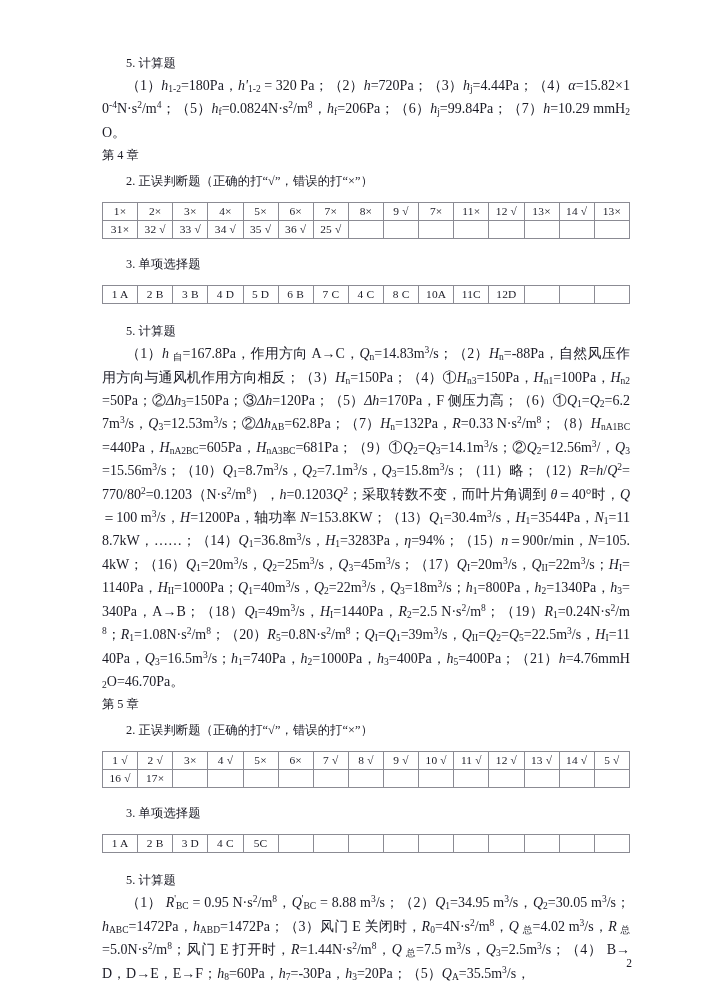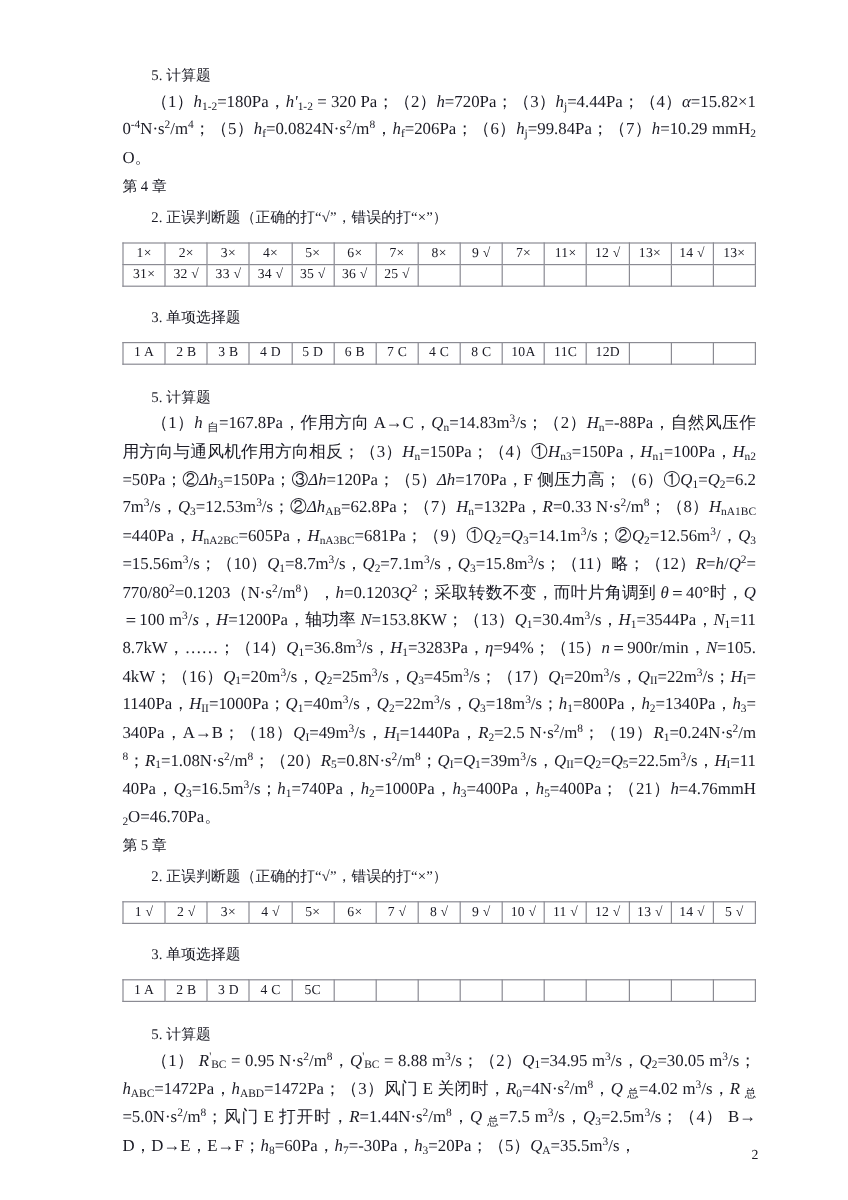--- a/index.html
+++ b/index.html
@@ -199,20 +199,37 @@
           <td>7 √</td>
           <td>8 √</td>
           <td>9 √</td>
           <td>10 √</td>
           <td>11 √</td>
           <td>12 √</td>
           <td>13 √</td>
           <td>14 √</td>
           <td>5 √</td>
         </tr>
+        <tr>
+          <td>16 √</td>
+          <td>17×</td>
+          <td></td>
+          <td></td>
+          <td></td>
+          <td></td>
+          <td></td>
+          <td></td>
+          <td></td>
+          <td></td>
+          <td></td>
+          <td></td>
+          <td></td>
+          <td></td>
+          <td></td>
+        </tr>
       </tbody>
     </table>
 
   <div class="sp14"></div>
   <p class="sec-head">3. 单项选择题</p>
   <div class="sp10"></div>
   <table class="ans mc">
       <tbody>
         <tr>
           <td>1 A</td>

